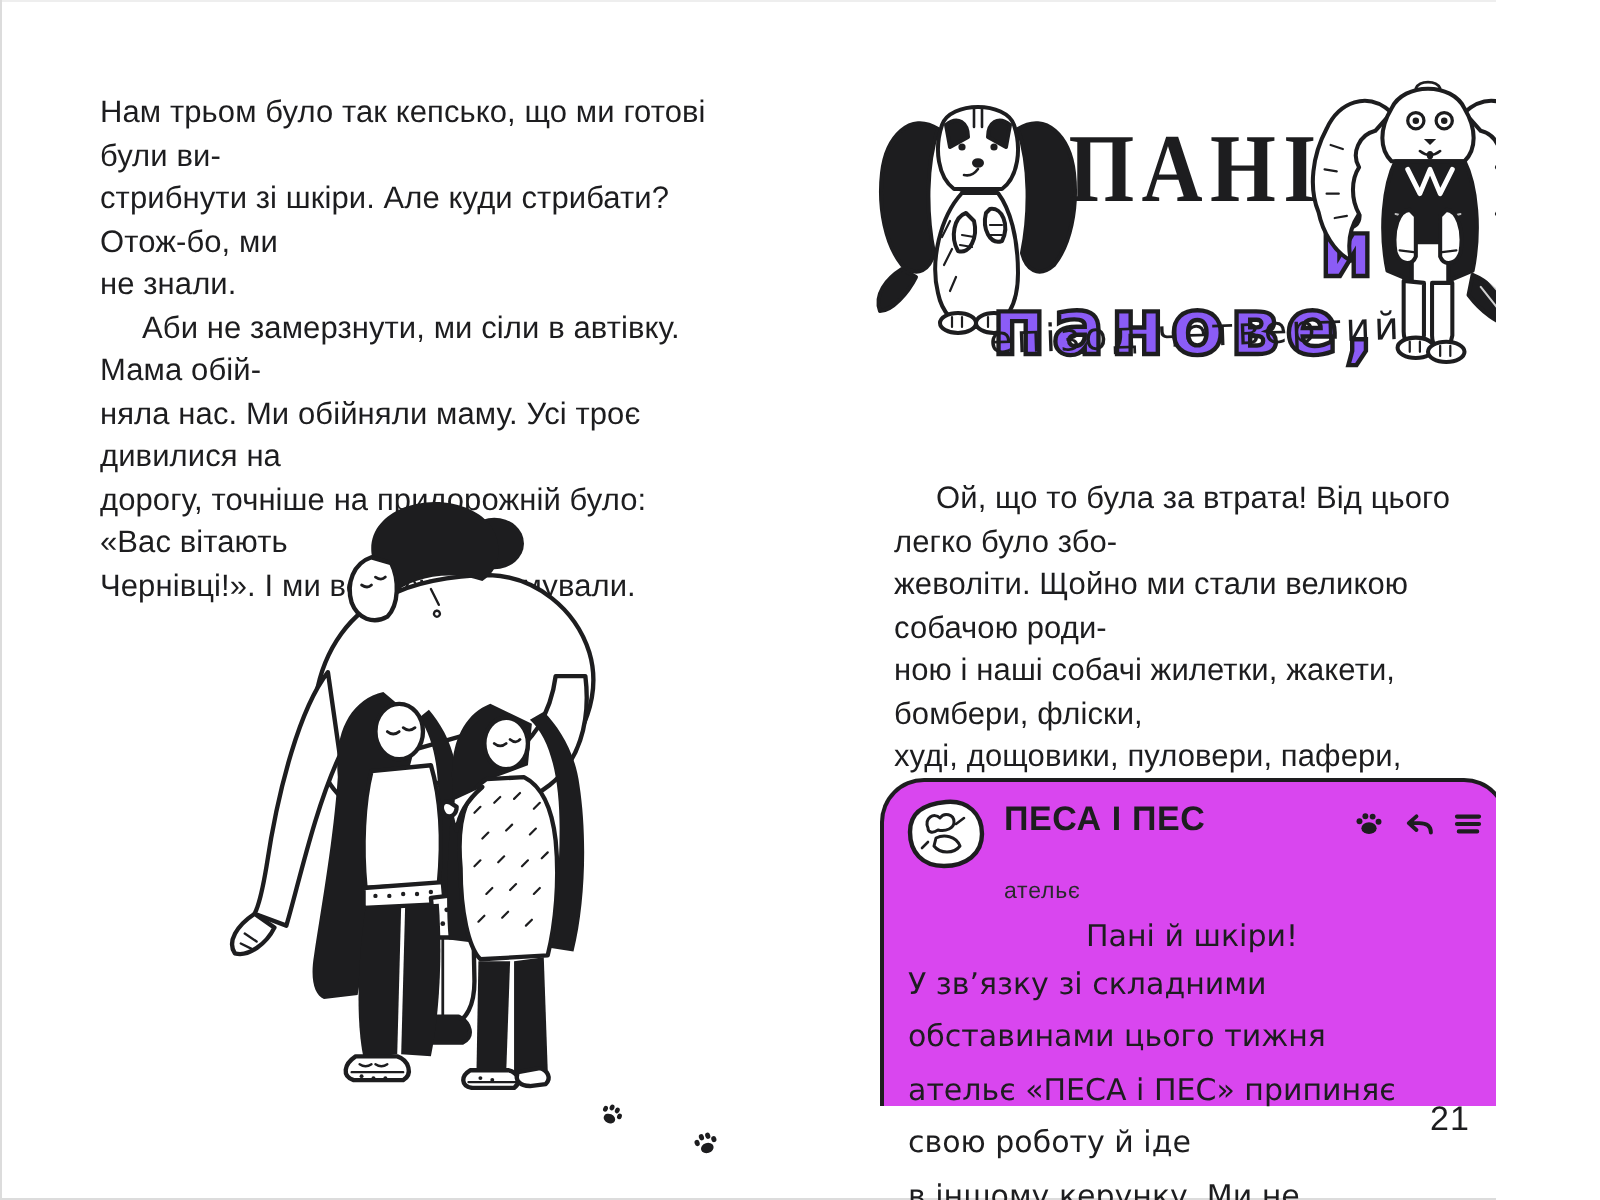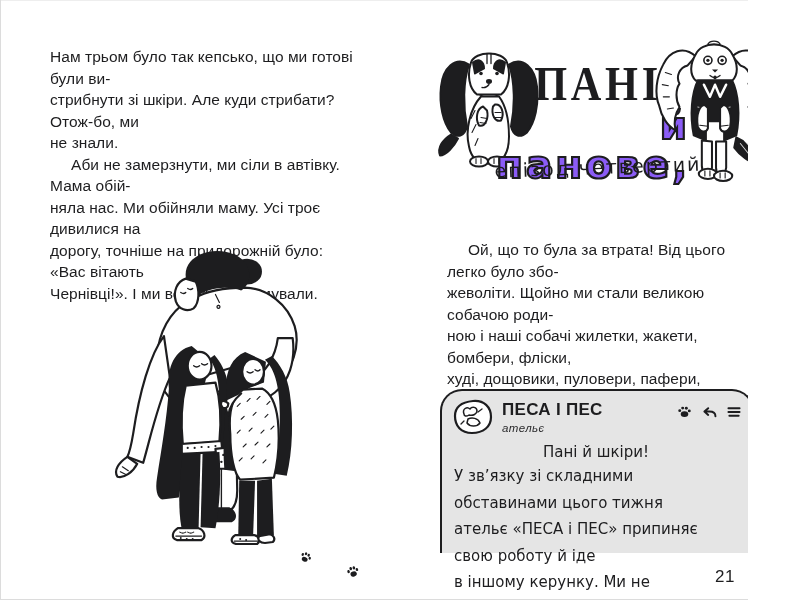--- a/index.html
+++ b/index.html
@@ -34,32 +34,32 @@
   .title-episode {
     position:absolute; left:486px; top:156px; width:224px; margin:0; text-align:center;
     font-family:"DejaVu Sans", sans-serif; font-size:19px; letter-spacing:2px;
     transform:rotate(-2deg);
   }
   .right-text { position:absolute; left:447px; top:239px; width:306px; }
   
   .card {
     position:absolute; left:440px; top:389px; width:314px; height:164px;
     border:2.5px solid #1d1d1f; border-bottom:none; border-radius:22px 22px 0 0;
-    box-sizing:border-box; background:#e5e5e5;
+    box-sizing:border-box; background:#d946ef;
   }
   .card-header { display:flex; align-items:flex-start; padding:7px 11px 0 10px; }
   .card-logo { flex:0 0 auto; margin-right:8px; }
   .brand-name { font-weight:700; font-size:17px; letter-spacing:0.3px; line-height:1.1;
                 margin-top:3px; font-family:"Liberation Sans", sans-serif; }
-  .brand-sub  { font-size:11.5px; letter-spacing:0.4px; margin-top:2px; color:#2a2a2c;font-style:italic; }
+  .brand-sub  { font-size:11.5px; letter-spacing:0.4px; margin-top:20px; color:#2a2a2c; }
   .card-icons { margin-left:auto; display:flex; gap:9px; align-items:center; margin-top:7px; }
   .card-body { padding:0 14px 0 12px; font-family:"DejaVu Sans", sans-serif; }
   .salutation { text-align:center; font-size:15px; margin-top:7px; }
   .message { font-size:15px; line-height:26.5px; white-space:pre-line; margin-top:2px; }
-  .page-number { position:absolute; left:703px; top:567px; width:44px; text-align:center;
+  .page-number { position:absolute; left:703px; top:550px; width:44px; text-align:center;
                  font-size:17px; letter-spacing:0.5px; }
   svg { display:block; }
 </style>
 </head>
 <body>
 
 <div class="spread">
 
   <section>
     <div class="left-text">

